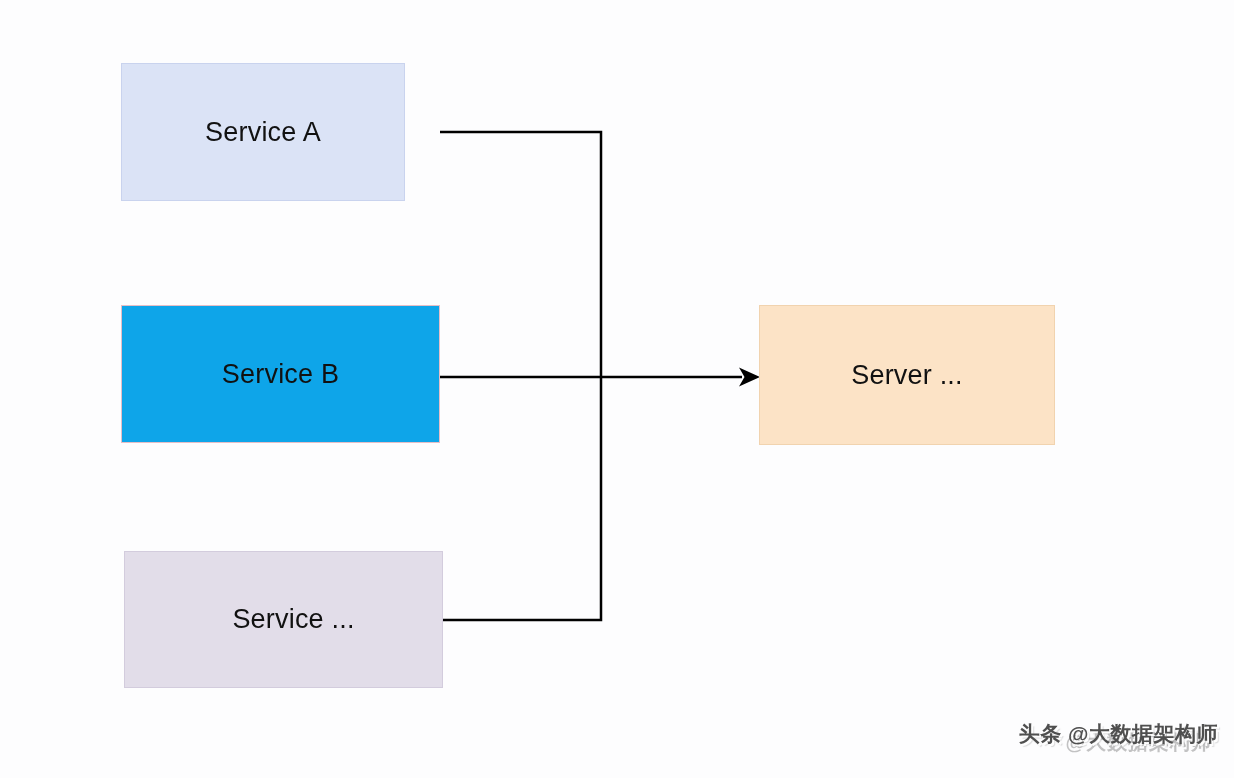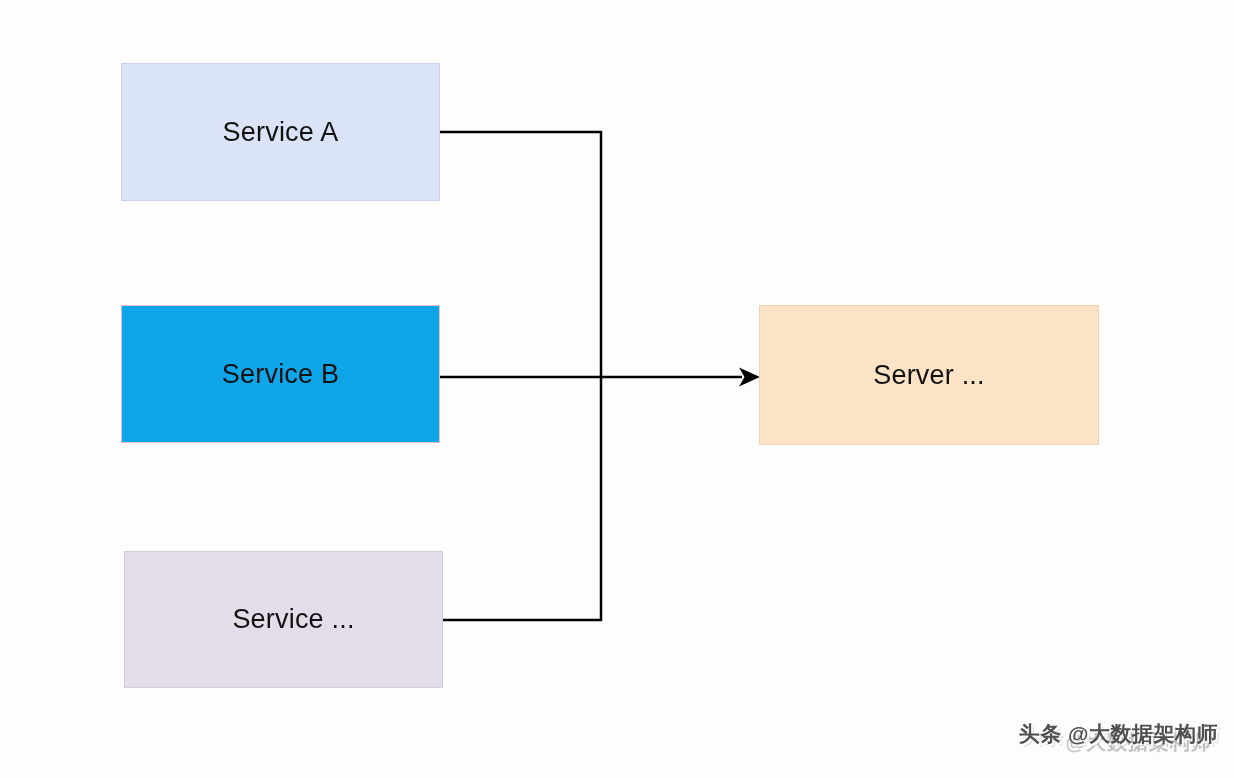--- a/index.html
+++ b/index.html
@@ -27,24 +27,24 @@
     position: absolute;
     display: flex;
     align-items: center;
     justify-content: center;
     font-size: 27px;
     color: #111111;
     border: 1px solid transparent;
     box-sizing: border-box;
     letter-spacing: 0.2px;
   }
-  #node-service-a { left: 121px; top: 63px;  width: 319px; height: 138px; }
+  #node-service-a { left: 121px; top: 63px;  width: 284px; height: 138px; }
   #node-service-b { left: 121px; top: 305px; width: 319px; height: 138px; }
   #node-service-etc { left: 124px; top: 551px; width: 319px; height: 137px; }
-  #node-server { left: 759px; top: 305px; width: 340px; height: 140px; }
+  #node-server { left: 759px; top: 305px; width: 296px; height: 140px; }
   .node-label {
     white-space: nowrap;
   }
   .watermark {
     position: absolute;
     right: 16px;
     bottom: 18px;
     height: 40px;
     pointer-events: none;
   }

